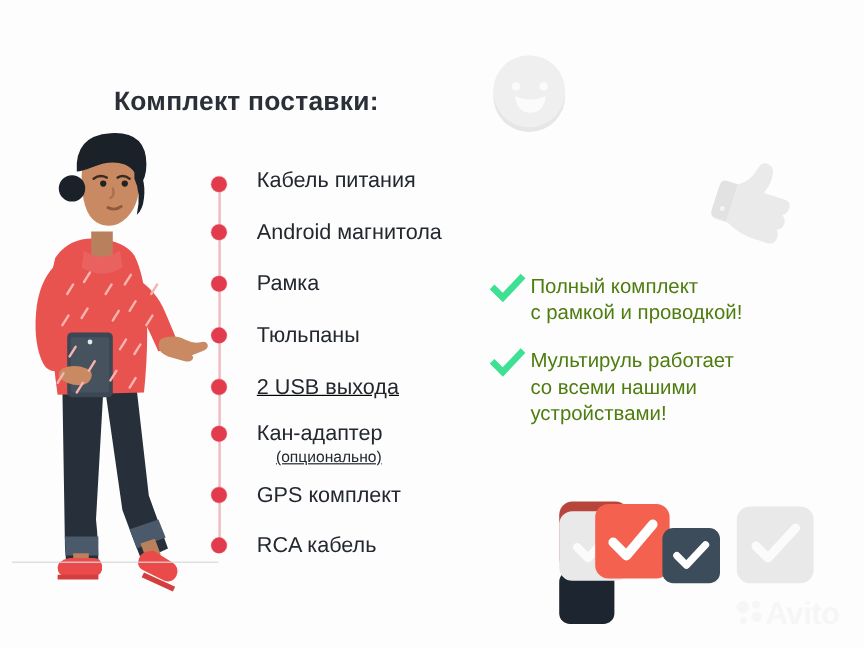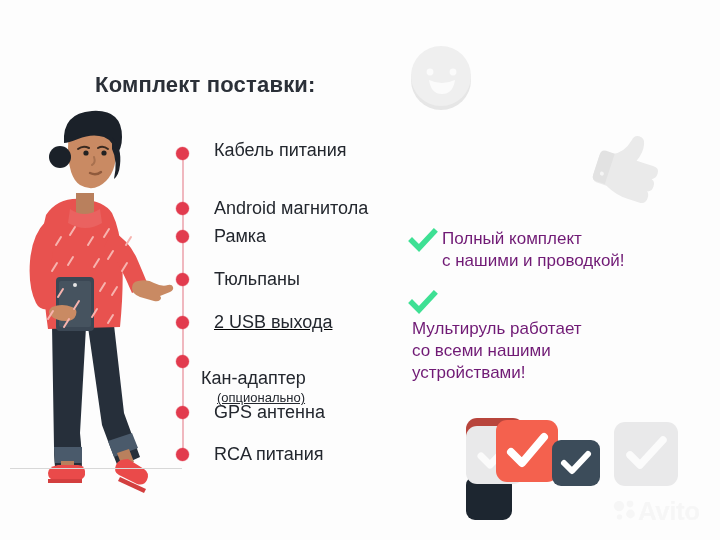--- a/index.html
+++ b/index.html
@@ -38,21 +38,21 @@
   .tl-sub{
     display:block;font-size:13px;color:#23272e;
     margin-left:16px;margin-top:2px;line-height:15px;text-decoration:underline;
   }
 
   
   .benefits{position:absolute;left:408px;top:228px;width:300px;}
   .benefit{position:relative;display:flex;align-items:flex-start;margin-bottom:18px;}
   .check-ico{flex:none;width:30px;height:30px;margin-top:-2px;}
   .benefit-text{
-    font-size:17px;color:#701a75;line-height:22px;font-weight:500;
+    font-size:17px;color:#4d7c0f;line-height:22px;font-weight:500;
     margin-left:4px;white-space:nowrap;
   }
 
   
   .smiley{position:absolute;left:405px;top:42px;width:72px;height:72px;}
   .thumb{position:absolute;left:578px;top:118px;width:92px;height:92px;}
 
   
   .cards{position:absolute;left:466px;top:418px;width:220px;height:76px;}
   .card{position:absolute;border-radius:11px;display:flex;align-items:center;justify-content:center;}
@@ -183,74 +183,74 @@
   </div>
 
   <div class="timeline">
     <div class="tl-line"></div>
 
     <div class="tl-item" style="top:0px;align-items:flex-end;">
       <span class="tl-dot"></span>
       <span class="tl-text">Кабель питания</span>
     </div>
 
-    <div class="tl-item" style="top:43px;margin-top:15px;">
+    <div class="tl-item" style="top:43px;">
       <span class="tl-dot"></span>
       <span class="tl-text">Android магнитола</span>
     </div>
 
     <div class="tl-item" style="top:86px;">
       <span class="tl-dot"></span>
       <span class="tl-text">Рамка</span>
     </div>
 
     <div class="tl-item" style="top:129px;">
       <span class="tl-dot"></span>
       <span class="tl-text">Тюльпаны</span>
     </div>
 
     <div class="tl-item" style="top:172px;text-decoration:underline;">
       <span class="tl-dot"></span>
       <span class="tl-text">2 USB выхода</span>
     </div>
 
-    <div class="tl-item" style="top:211px;flex-direction:column;">
+    <div class="tl-item" style="top:211px;">
       <span class="tl-dot"></span>
       <span class="tl-text">
         <span>Кан-адаптер</span>
         <span class="tl-sub">(опционально)</span>
       </span>
     </div>
 
     <div class="tl-item" style="top:262px;">
       <span class="tl-dot"></span>
-      <span class="tl-text">GPS антенна</span>
+      <span class="tl-text">GPS комплект</span>
     </div>
 
     <div class="tl-item" style="top:304px;">
       <span class="tl-dot"></span>
-      <span class="tl-text">RCA питания</span>
+      <span class="tl-text">RCA кабель</span>
     </div>
   </div>
 
   <div class="benefits">
 
     <div class="benefit">
       <span class="check-ico">
         <svg viewBox="0 0 30 30" width="30" height="30" xmlns="http://www.w3.org/2000/svg">
           <path d="M4 15 L11 22 L26 6" stroke="#3ee094" stroke-width="5.5" fill="none" stroke-linecap="square" stroke-linejoin="miter"></path>
         </svg>
       </span>
       <span class="benefit-text">
         <span>Полный комплект</span><br>
-        <span>с нашими и проводкой!</span>
-      </span>
-    </div>
-
-    <div class="benefit" style="margin-top:8px;flex-direction:column;">
+        <span>с рамкой и проводкой!</span>
+      </span>
+    </div>
+
+    <div class="benefit" style="margin-top:8px;">
       <span class="check-ico">
         <svg viewBox="0 0 30 30" width="30" height="30" xmlns="http://www.w3.org/2000/svg">
           <path d="M4 15 L11 22 L26 6" stroke="#3ee094" stroke-width="5.5" fill="none" stroke-linecap="square" stroke-linejoin="miter"></path>
         </svg>
       </span>
       <span class="benefit-text">
         <span>Мультируль работает</span><br>
         <span>со всеми нашими</span><br>
         <span>устройствами!</span>
       </span>

